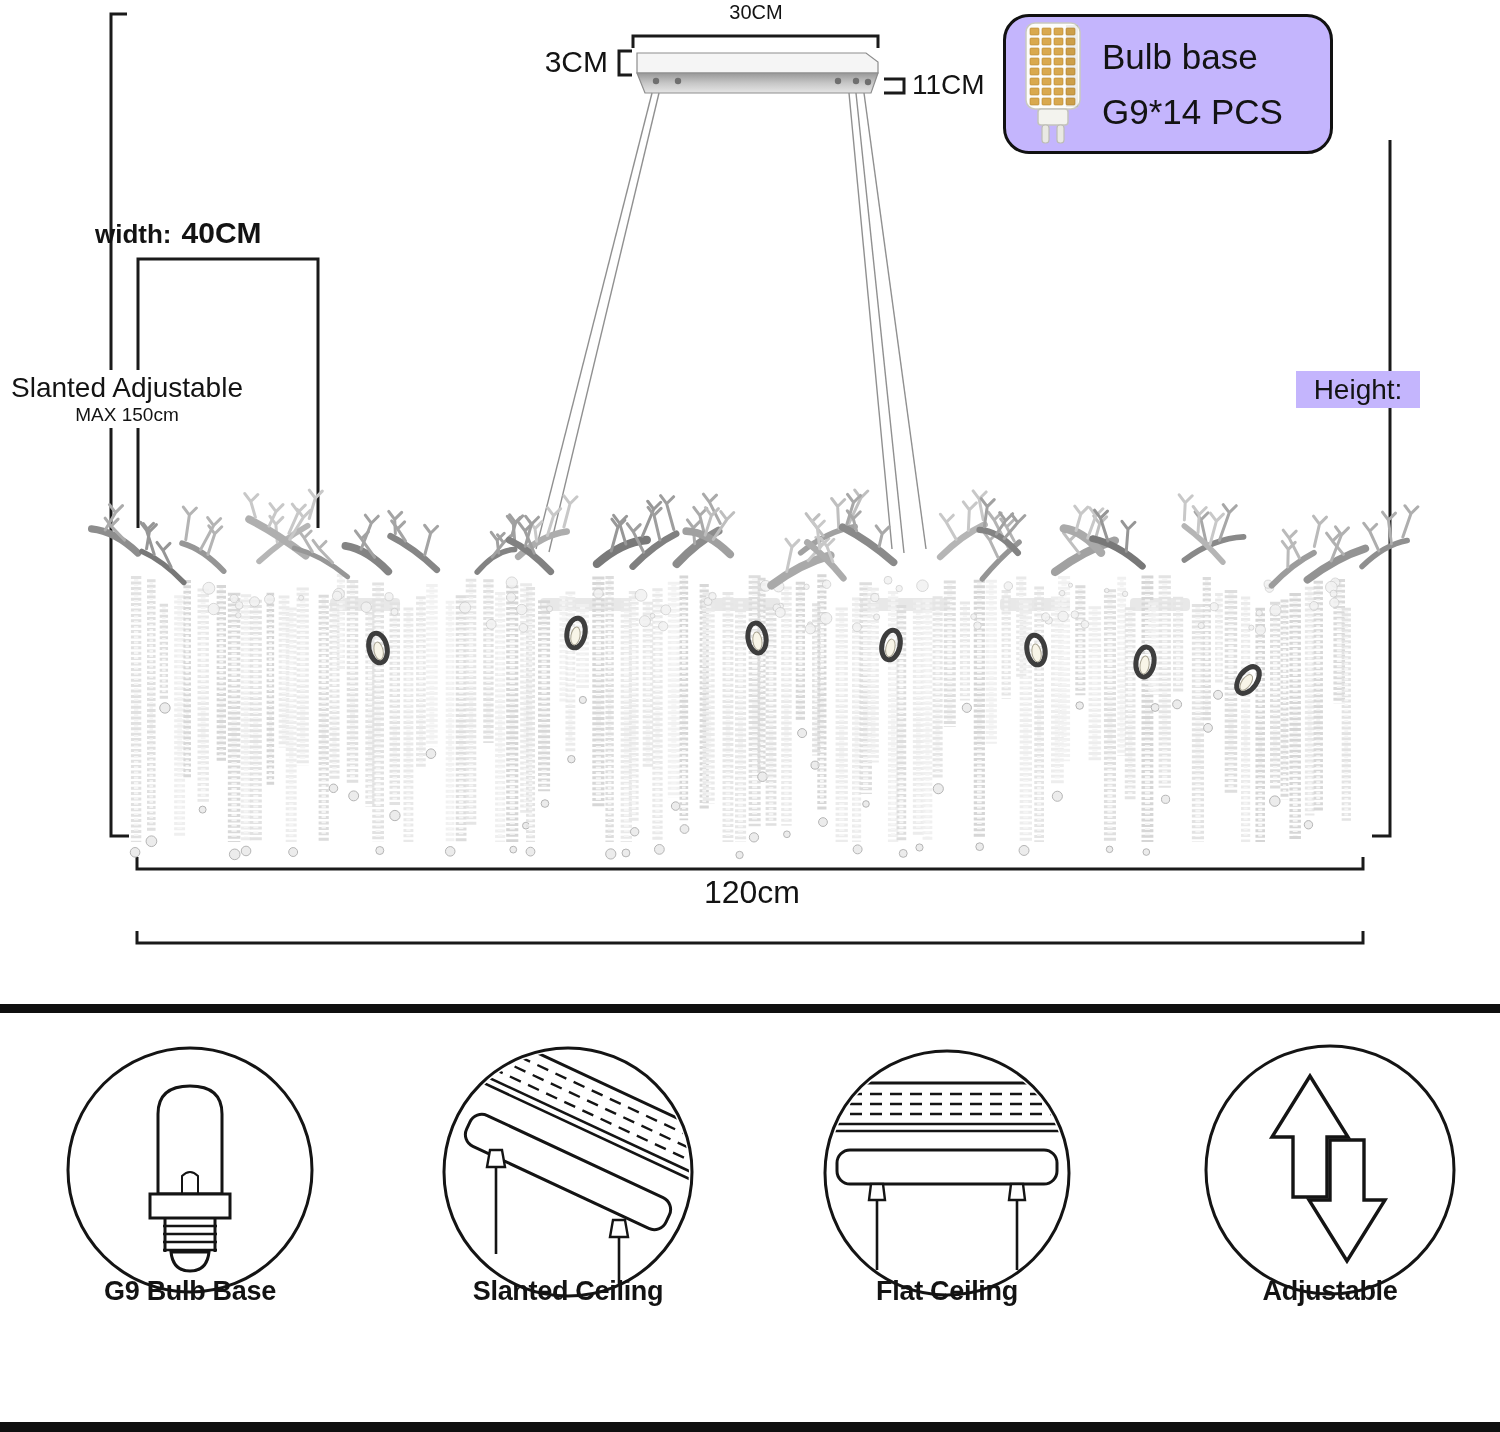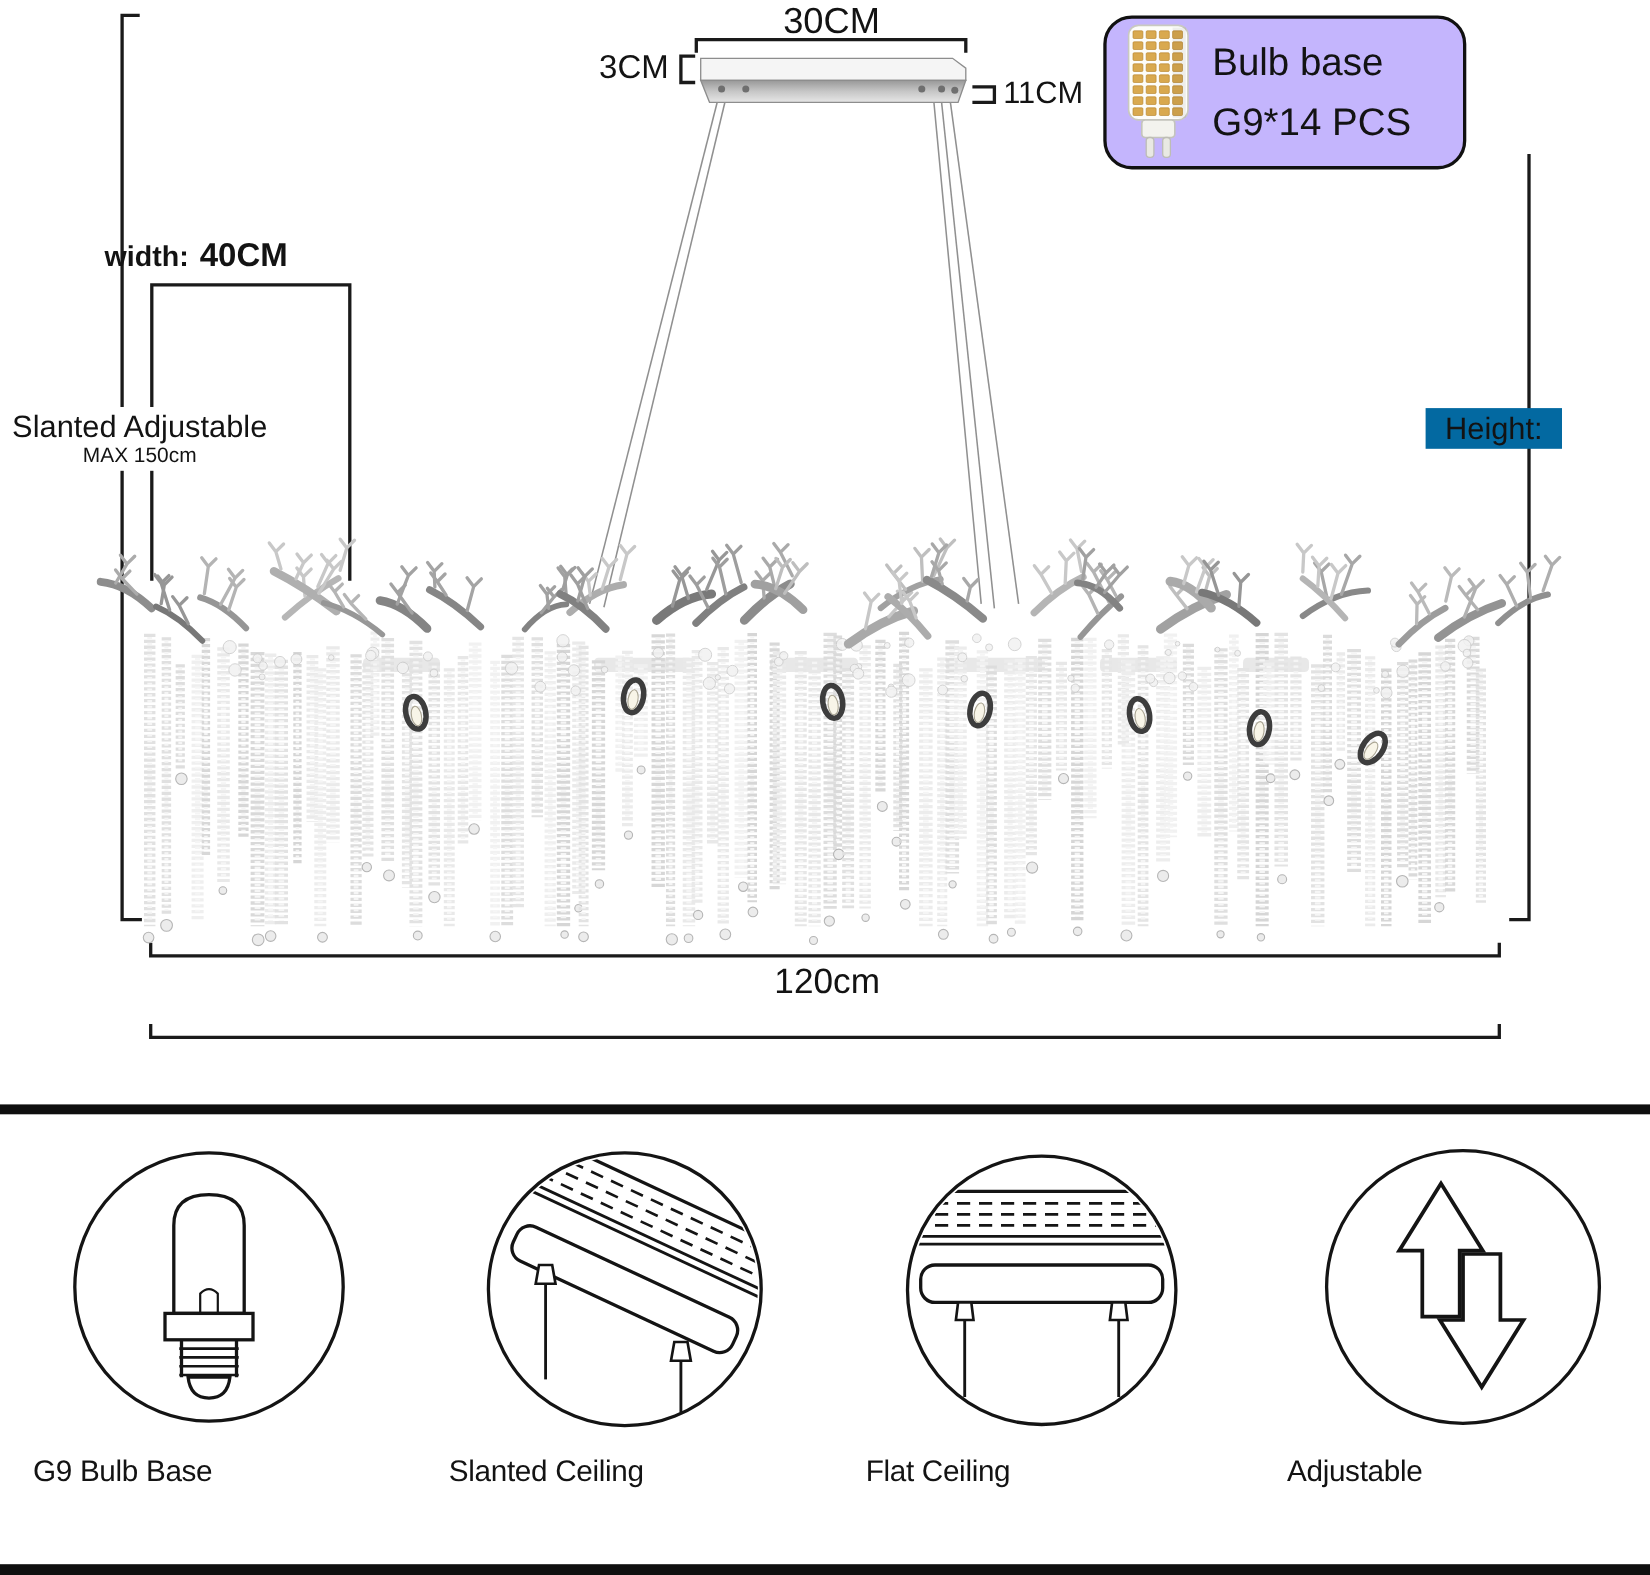--- a/index.html
+++ b/index.html
@@ -2,41 +2,41 @@
 <html><head>
 <meta charset="utf-8">
 <style>
   html,body{margin:0;padding:0;background:#ffffff;}
   .page{
     position:relative;width:1500px;height:1432px;background:#ffffff;overflow:hidden;
     font-family:"Liberation Sans", sans-serif;color:#131313;
   }
   .page svg.diagram{position:absolute;left:0;top:0;}
   .lbl{position:absolute;white-space:nowrap;line-height:1.05;}
-  .t-30cm{left:640px;top:2px;width:232px;text-align:center;font-size:33px;}
+  .t-30cm{left:640px;top:2px;width:232px;text-align:center;font-size:20px;}
   .t-3cm{left:512px;top:46px;width:96px;text-align:right;font-size:30px;}
   .t-11cm{left:912px;top:70px;font-size:28px;}
   .t-width{left:95px;top:217px;font-size:26px;font-weight:bold;}
   .t-width .big{font-size:30px;margin-left:10px;}
   .t-hadj{left:6px;top:370px;width:242px;text-align:center;background:#ffffff;padding:3px 0;}
   .t-hadj .l1{font-size:28px;}
   .t-hadj .l2{font-size:19px;margin-top:3px;}
-  .t-height{left:1296px;top:371px;width:124px;text-align:center;background:#0369a1;padding:4px 0;font-size:28px;}
+  .t-height{left:1296px;top:371px;width:124px;text-align:center;background:#c4b5fd;padding:4px 0;font-size:28px;}
   .t-120{left:602px;top:876px;width:300px;text-align:center;font-size:32px;}
   .bulb-box{
     position:absolute;left:1003px;top:14px;width:330px;height:140px;box-sizing:border-box;
     border:3px solid #111;border-radius:26px;background:#c4b5fd;
     display:flex;align-items:center;padding:6px 12px 6px 16px;
   }
   .bulb-box .txt{margin-left:16px;font-size:35px;line-height:1.0;}
   .bulb-box .txt .l2{margin-top:20px;}
   .divider-bar{position:absolute;left:0;width:1500px;background:#0f0f0f;}
   .bar-top{top:1004px;height:9px;}
   .bar-bottom{top:1422px;height:10px;}
-  .feat-lbl{position:absolute;top:1322px;width:320px;text-align:left;font-size:27px;font-weight:normal;letter-spacing:-0.3px;}
+  .feat-lbl{position:absolute;top:1276px;width:320px;text-align:center;font-size:27px;font-weight:bold;letter-spacing:-0.3px;}
   .fl-0{left:30px;}  .fl-1{left:408px;}  .fl-2{left:787px;}  .fl-3{left:1170px;}
 </style>
 </head>
 <body>
 
 <div class="page">
 
   <svg class="diagram" width="1500" height="1432" viewBox="0 0 1500 1432">
     <defs>
       <linearGradient id="cg" x1="0" y1="0" x2="0" y2="1">

